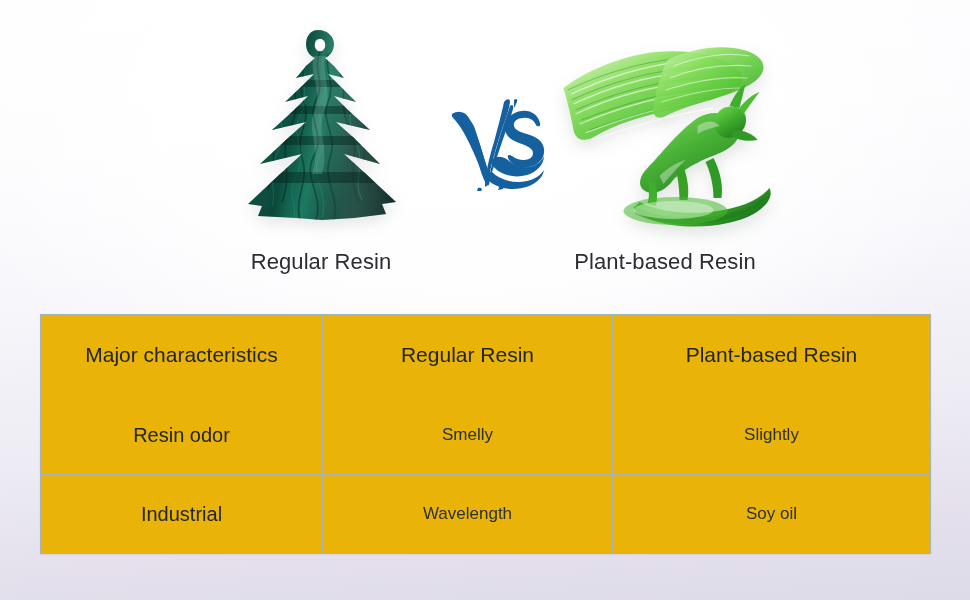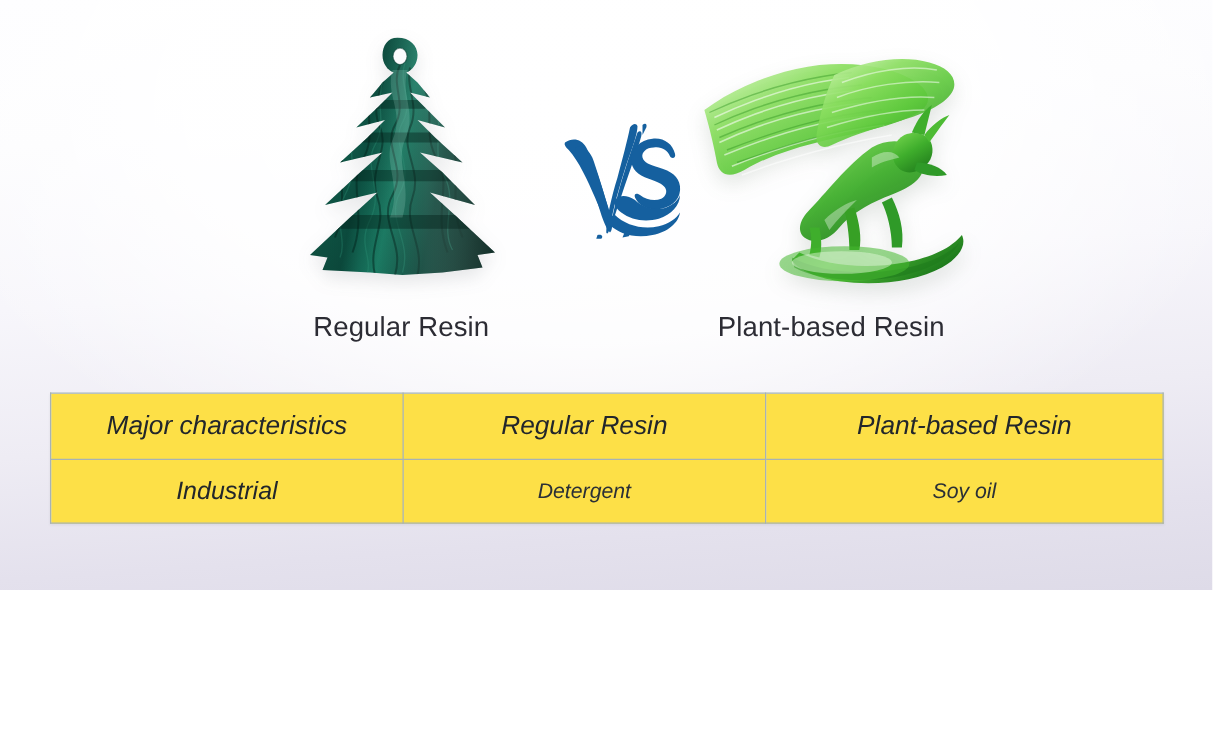--- a/index.html
+++ b/index.html
@@ -10,21 +10,21 @@
     width: 970px;
     height: 600px;
     overflow: hidden;
     font-family: "Liberation Sans", sans-serif;
     background: #ffffff;
   }
 
   #page {
     position: relative;
     width: 970px;
-    height: 472px;
+    height: 600px;
     background:
       radial-gradient(ellipse 700px 420px at 48% 18%, #ffffff 0%, rgba(255,255,255,0.85) 45%, rgba(255,255,255,0) 78%),
       linear-gradient(176deg, #fefeff 0%, #fcfcfe 22%, #f7f6fb 46%, #eeecf4 68%, #e4e1ed 86%, #dedbe8 100%);
   }
 
   
   .hero {
     position: absolute;
     left: 0; top: 0;
     width: 970px;
@@ -97,27 +97,26 @@
     background: #f2fbfb;
     box-shadow: 0 1px 2px rgba(90,100,110,0.10);
   }
   #compare-table col.c-feature { width: 282px; }
   #compare-table col.c-regular { width: 290px; }
   #compare-table col.c-plant   { width: 318px; }
 
   #compare-table th,
   #compare-table td {
     border: 1px solid #a7b2b5;
-    background: #fde047;
+    background: #eab308;
     text-align: center;
     color: #22262b;
-    padding: 2px;
+    padding: 16px;
     height: 46px;
     vertical-align: middle;
-    font-style: italic;
   }
 
   #compare-table thead th {
     font-weight: 400;
     font-size: 21px;
     height: 48px;
   }
   #compare-table thead th.col-feature { font-size: 21px; }
 
   #compare-table tbody th.row-head {
@@ -342,20 +341,25 @@
     </colgroup>
     <thead>
       <tr>
         <th class="col-feature">Major characteristics</th>
         <th>Regular Resin</th>
         <th>Plant-based Resin</th>
       </tr>
     </thead>
     <tbody>
       <tr>
+        <th class="row-head">Resin odor</th>
+        <td class="cell-value">Smelly</td>
+        <td class="cell-value">Slightly</td>
+      </tr>
+      <tr>
         <th class="row-head">Industrial</th>
-        <td class="cell-value">Detergent</td>
+        <td class="cell-value">Wavelength</td>
         <td class="cell-value">Soy oil</td>
       </tr>
     </tbody>
   </table>
 
 </div>
 
 </body></html>

